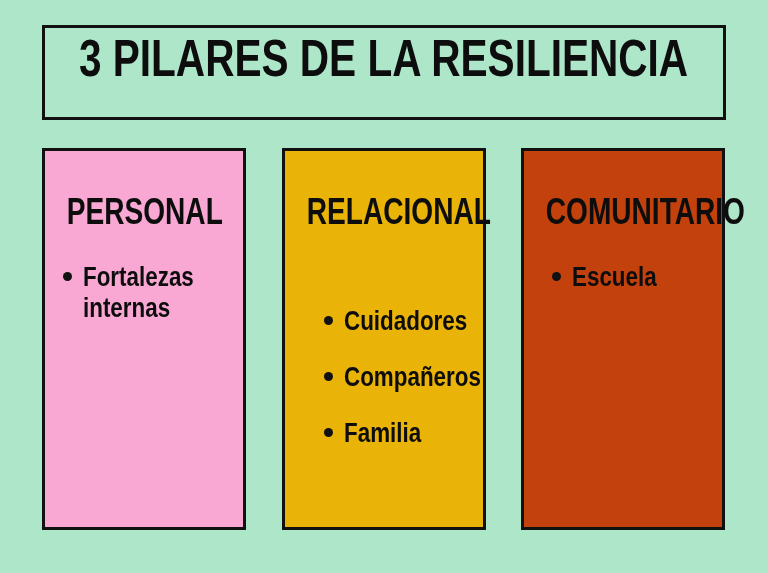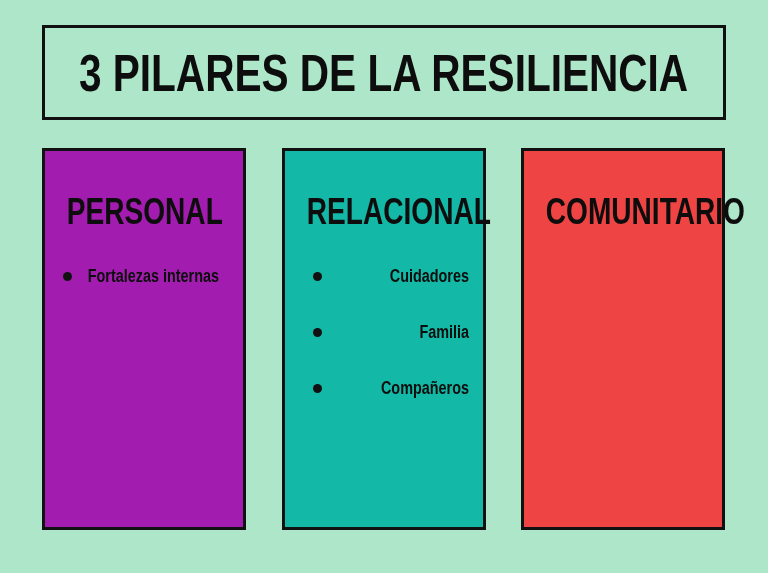--- a/index.html
+++ b/index.html
@@ -9,21 +9,21 @@
     position: relative;
     overflow: hidden;
     font-family: "Liberation Sans", "DejaVu Sans", sans-serif;
     color: #0d0d0d;
   }
   .title-box {
     position: absolute;
     left: 42px; top: 25px;
     width: 678px; height: 89px;
     border: 3px solid #111;
-    display: flex; align-items: center; justify-content: center;
+    display: flex; align-items: flex-start; justify-content: center;
     box-sizing: content-box;
   }
   .title {
     font-weight: bold;
     font-size: 52px;
     letter-spacing: 0px;
     transform: scaleX(0.78);
     white-space: nowrap;
     color: #0d0d0d;
   }
@@ -47,66 +47,66 @@
   .pillar ul {
     list-style: none;
     margin: 0; padding: 0;
     position: absolute;
     top: 110px;
     left: 0; right: 0;
   }
   .pillar li {
     position: relative;
     font-weight: bold;
-    font-size: 18px;
+    font-size: 28px;
     line-height: 31px;
     margin-bottom: 25px;
     transform-origin: left top;
-    text-align: right;
   }
   .pillar li .txt {
     display: inline-block;
     transform: scaleX(0.8);
     transform-origin: left top;
     width: 170px;
   }
   .pillar li .bullet {
     position: absolute;
     left: -20px; top: 11px;
     width: 9px; height: 9px;
     border-radius: 50%;
     background: #111;
   }
-  #p-personal { left: 42px; background: #a21caf; }
+  #p-personal { left: 42px; background: #f9a8d4; }
   #p-personal ul { left: 38px; }
-  #p-relacional { left: 282px; background: #14b8a6; }
-  #p-relacional ul { left: 48px; }
-  #p-comunitario { left: 521px; background: #ef4444; }
+  #p-relacional { left: 282px; background: #eab308; }
+  #p-relacional ul { left: 59px; margin-top: 44px; }
+  #p-comunitario { left: 521px; background: #c2410c; }
   #p-comunitario ul { left: 48px; }
 </style>
 </head>
 <body>
 
 <div class="title-box">
   <div class="title">3 PILARES DE LA RESILIENCIA</div>
 </div>
 
 <div class="pillar" id="p-personal">
   <h2>PERSONAL</h2>
   <ul>
     <li><span class="bullet"></span><span class="txt">Fortalezas internas</span></li>
   </ul>
 </div>
 
 <div class="pillar" id="p-relacional">
   <h2>RELACIONAL</h2>
   <ul>
     <li><span class="bullet"></span><span class="txt">Cuidadores</span></li>
+    <li><span class="bullet"></span><span class="txt">Compañeros</span></li>
     <li><span class="bullet"></span><span class="txt">Familia</span></li>
-    <li><span class="bullet"></span><span class="txt">Compañeros</span></li>
   </ul>
 </div>
 
 <div class="pillar" id="p-comunitario">
   <h2>COMUNITARIO</h2>
   <ul>
+    <li><span class="bullet"></span><span class="txt">Escuela</span></li>
   </ul>
 </div>
 
 </body></html>

